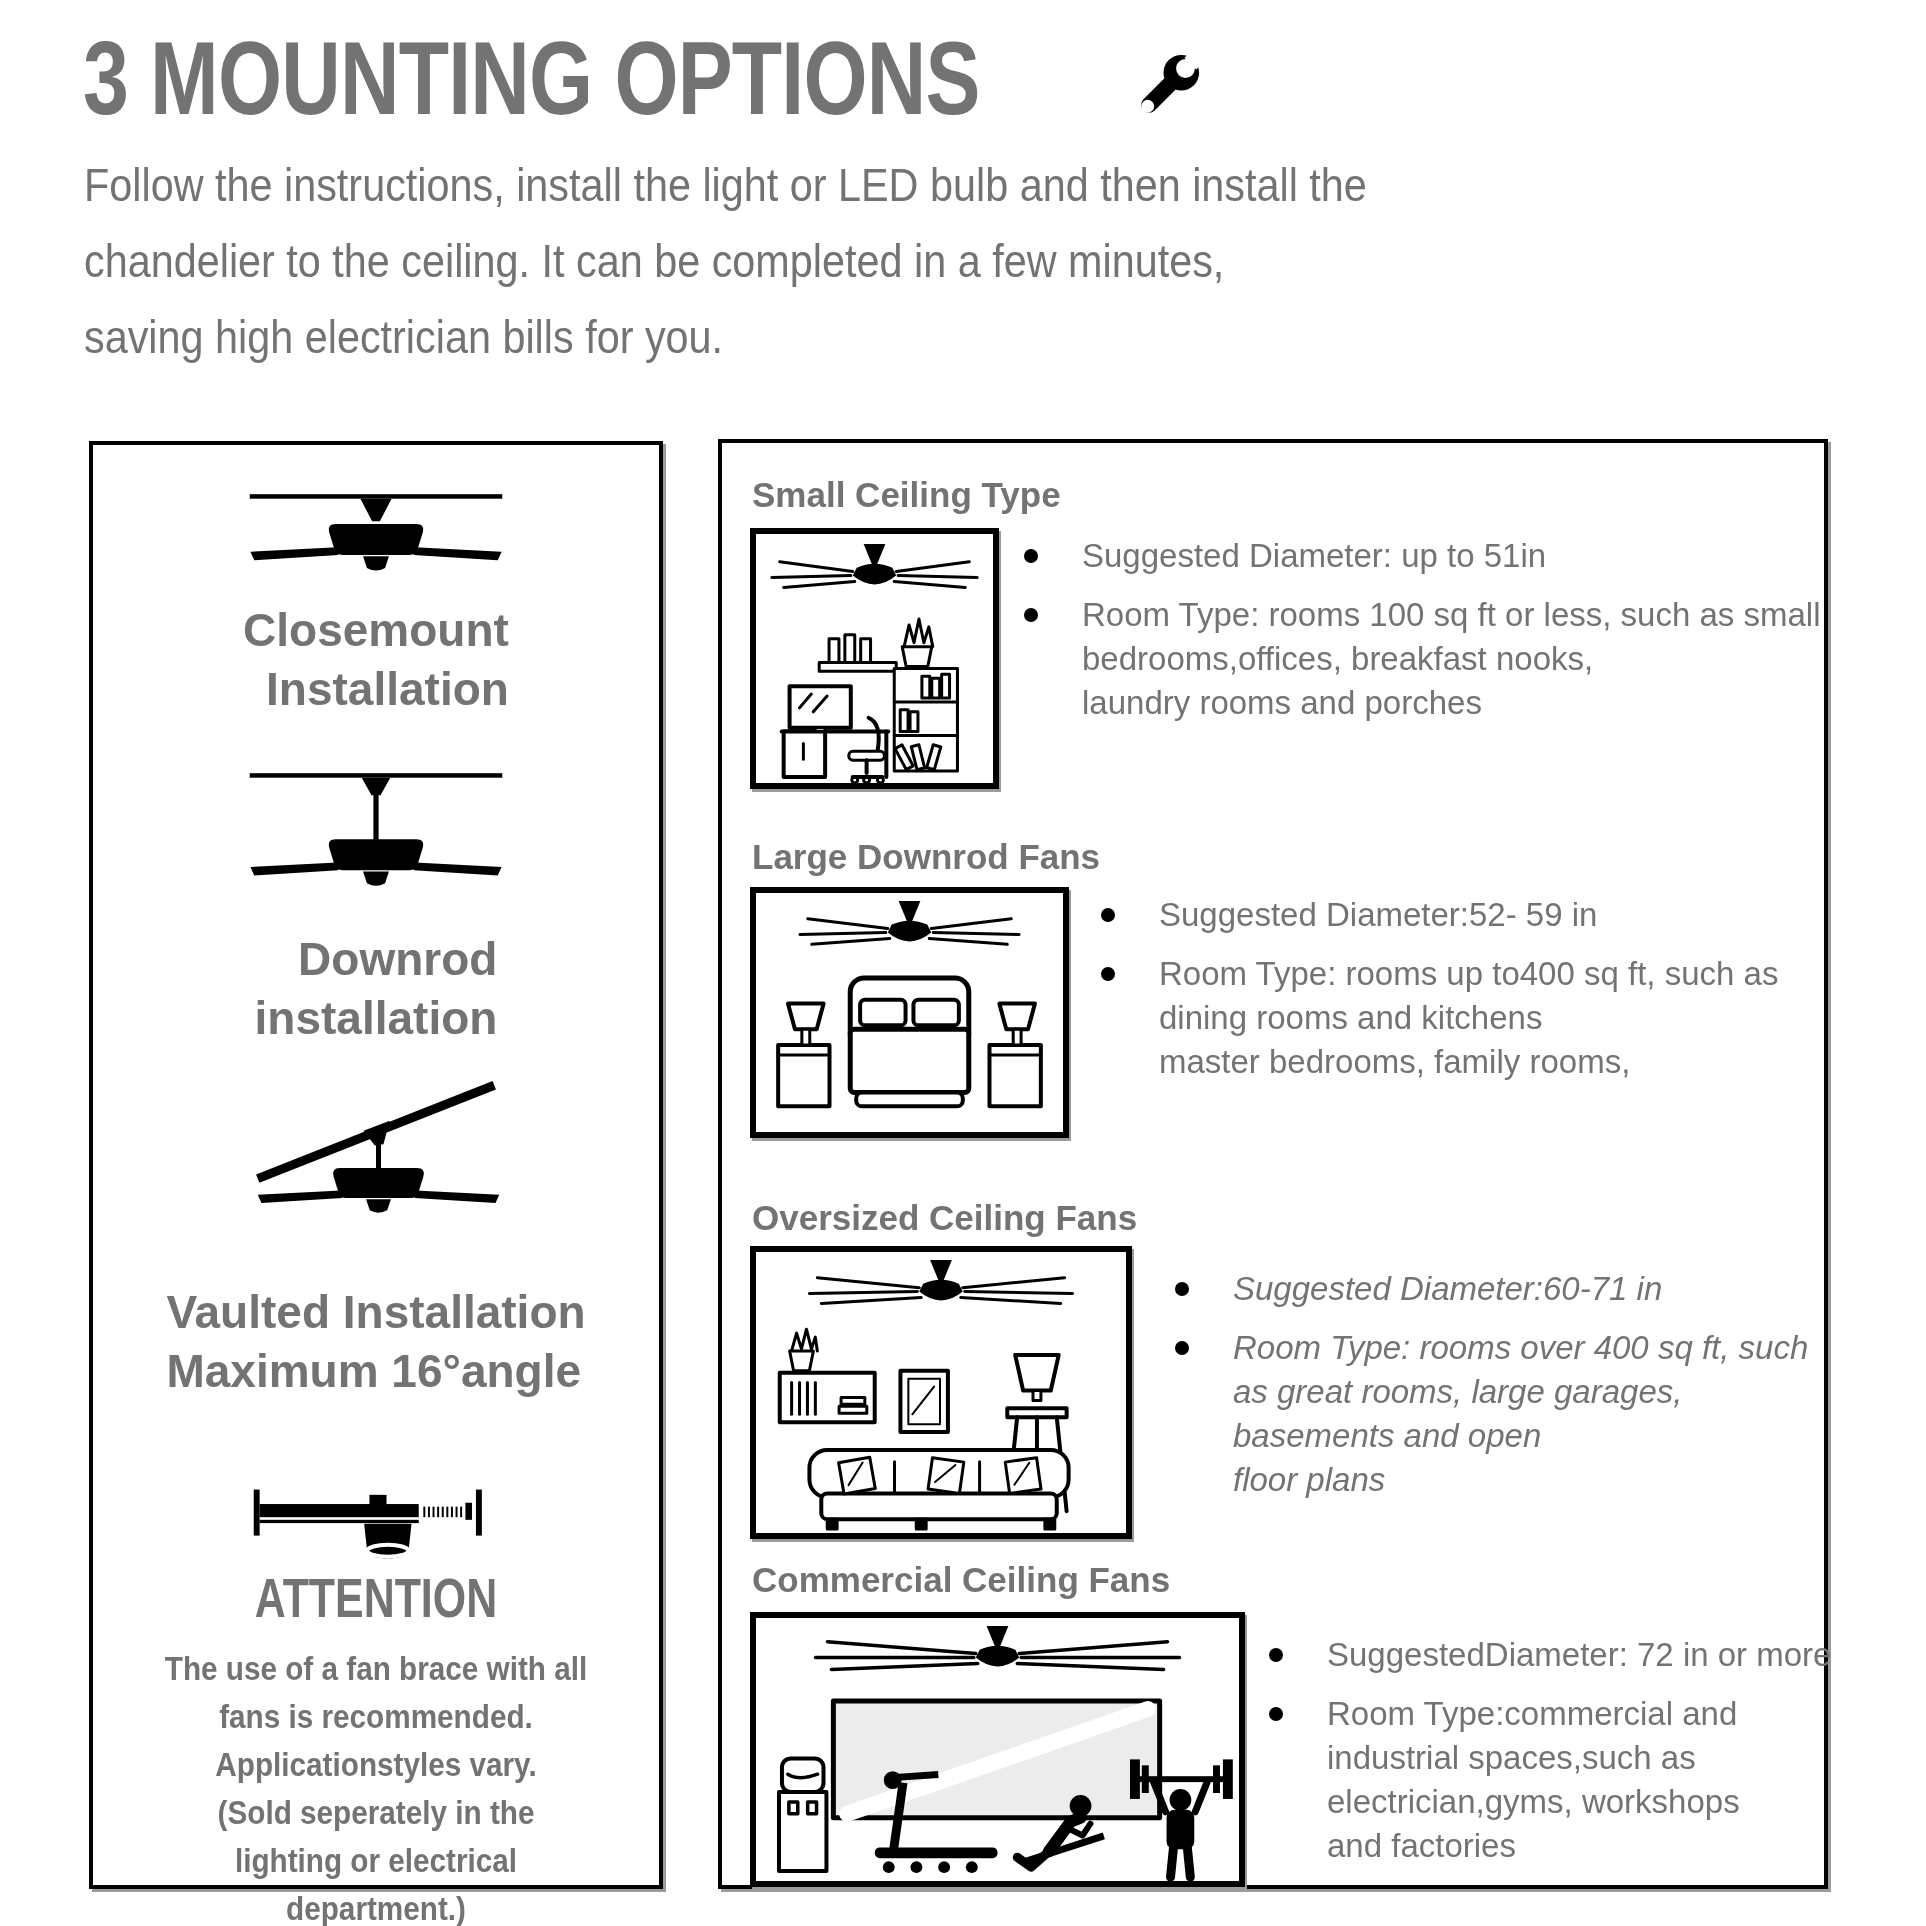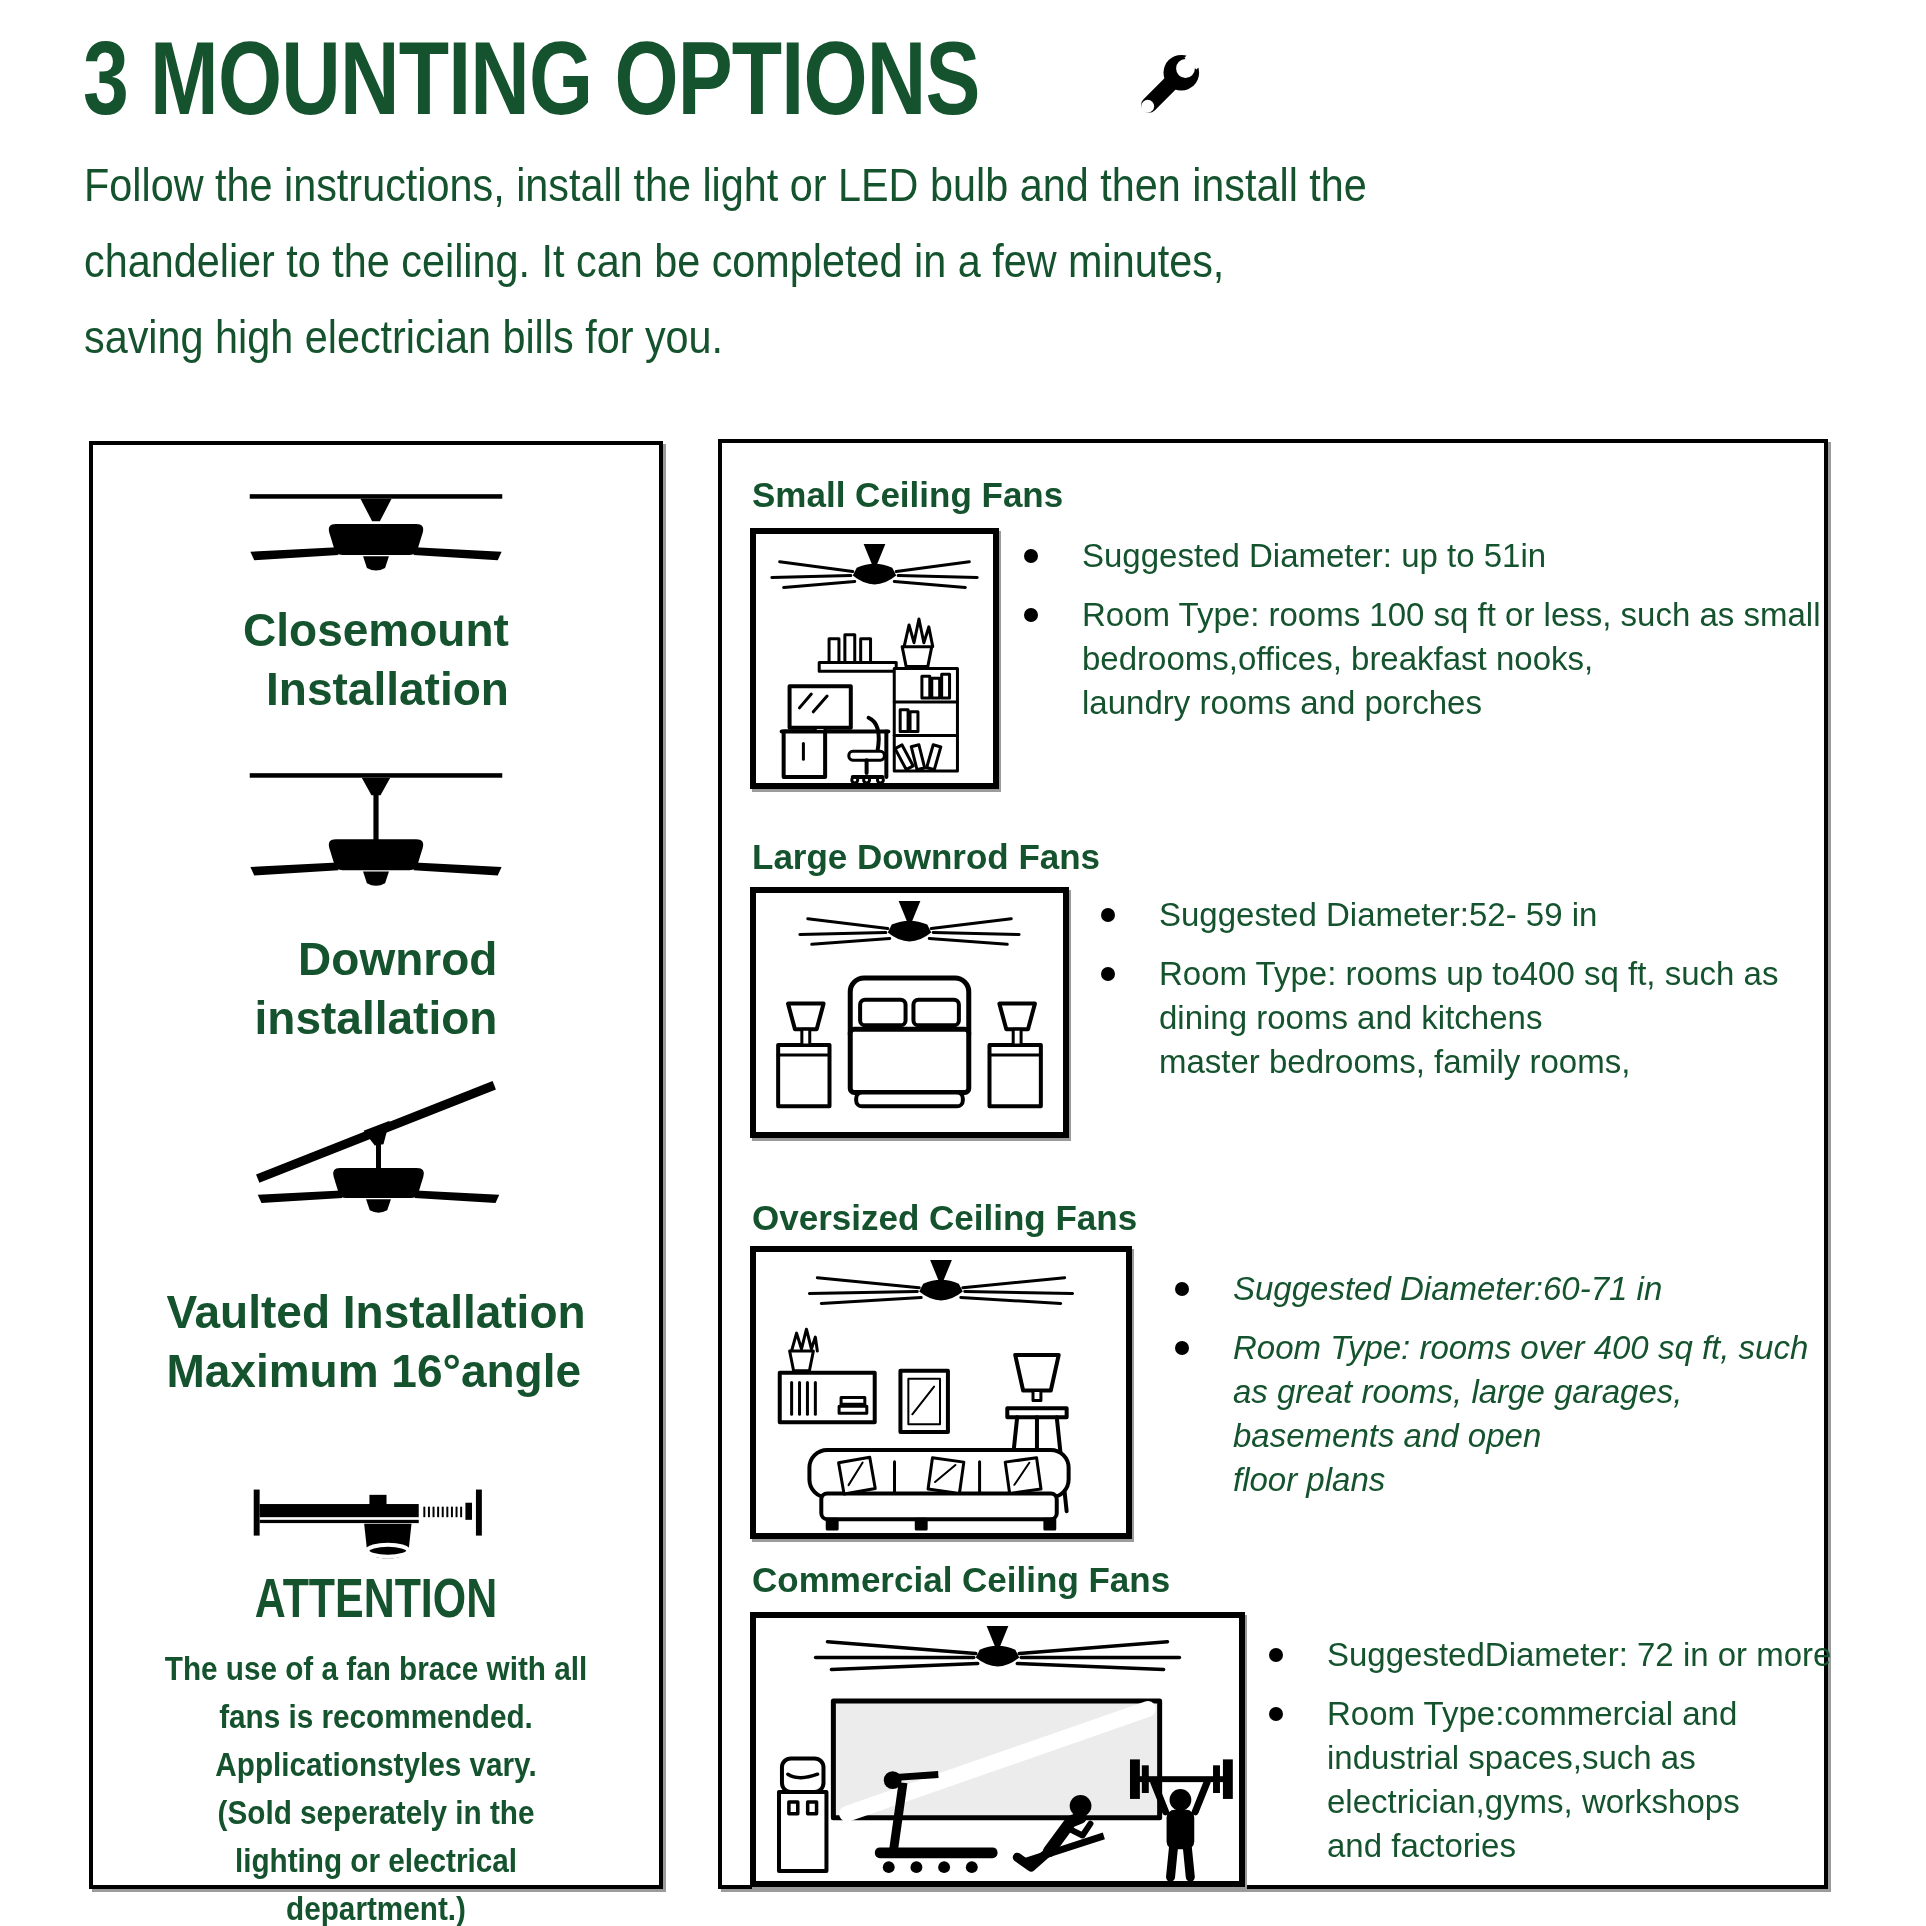--- a/index.html
+++ b/index.html
@@ -1,17 +1,17 @@
 <!DOCTYPE html>
 <html><head>
 <meta charset="utf-8">
 <style>
   html,body{margin:0;padding:0;background:#fff;}
   .page{position:relative;width:1927px;height:1927px;background:#ffffff;
-        font-family:"Liberation Sans",sans-serif;color:#14532d;overflow:hidden;}
+        font-family:"Liberation Sans",sans-serif;color:#737373;overflow:hidden;}
 
   
   .title{position:absolute;left:83px;top:20px;font-size:103px;font-weight:bold;
          white-space:nowrap;transform:scaleX(.8);transform-origin:left top;letter-spacing:-1px;}
   .wrench{position:absolute;left:1115px;top:40px;width:99px;height:99px;}
   .intro{position:absolute;left:84px;top:147px;font-size:47px;line-height:76px;
          transform:scaleX(.88);transform-origin:left top;}
   .intro div{white-space:nowrap;}
 
   
@@ -168,21 +168,21 @@
       <div>fans is recommended.</div>
       <div>Applicationstyles vary.</div>
       <div>(Sold seperately in the</div>
       <div>lighting or electrical</div>
       <div>department.)</div>
     </div>
   </div>
 
   <div class="rbox">
 
-    <div class="sec-h h1">Small Ceiling Fans</div>
+    <div class="sec-h h1">Small Ceiling Type</div>
     <div class="ibox b1">
       <svg viewBox="0 0 240 252" aria-hidden="true">
         <g stroke="#000" stroke-width="3" fill="none" stroke-linejoin="round" stroke-linecap="round">
 
           <g fill="#000" stroke="none">
             <polygon points="109,10 131,10 122,32 118,32"></polygon>
             <rect x="118" y="30" width="4" height="9"></rect>
             <path d="M98,42 Q120,60 142,42 L138,34 Q120,26 102,34 Z"></path>
           </g>
           <line x1="98" y1="38" x2="24" y2="28"></line>

